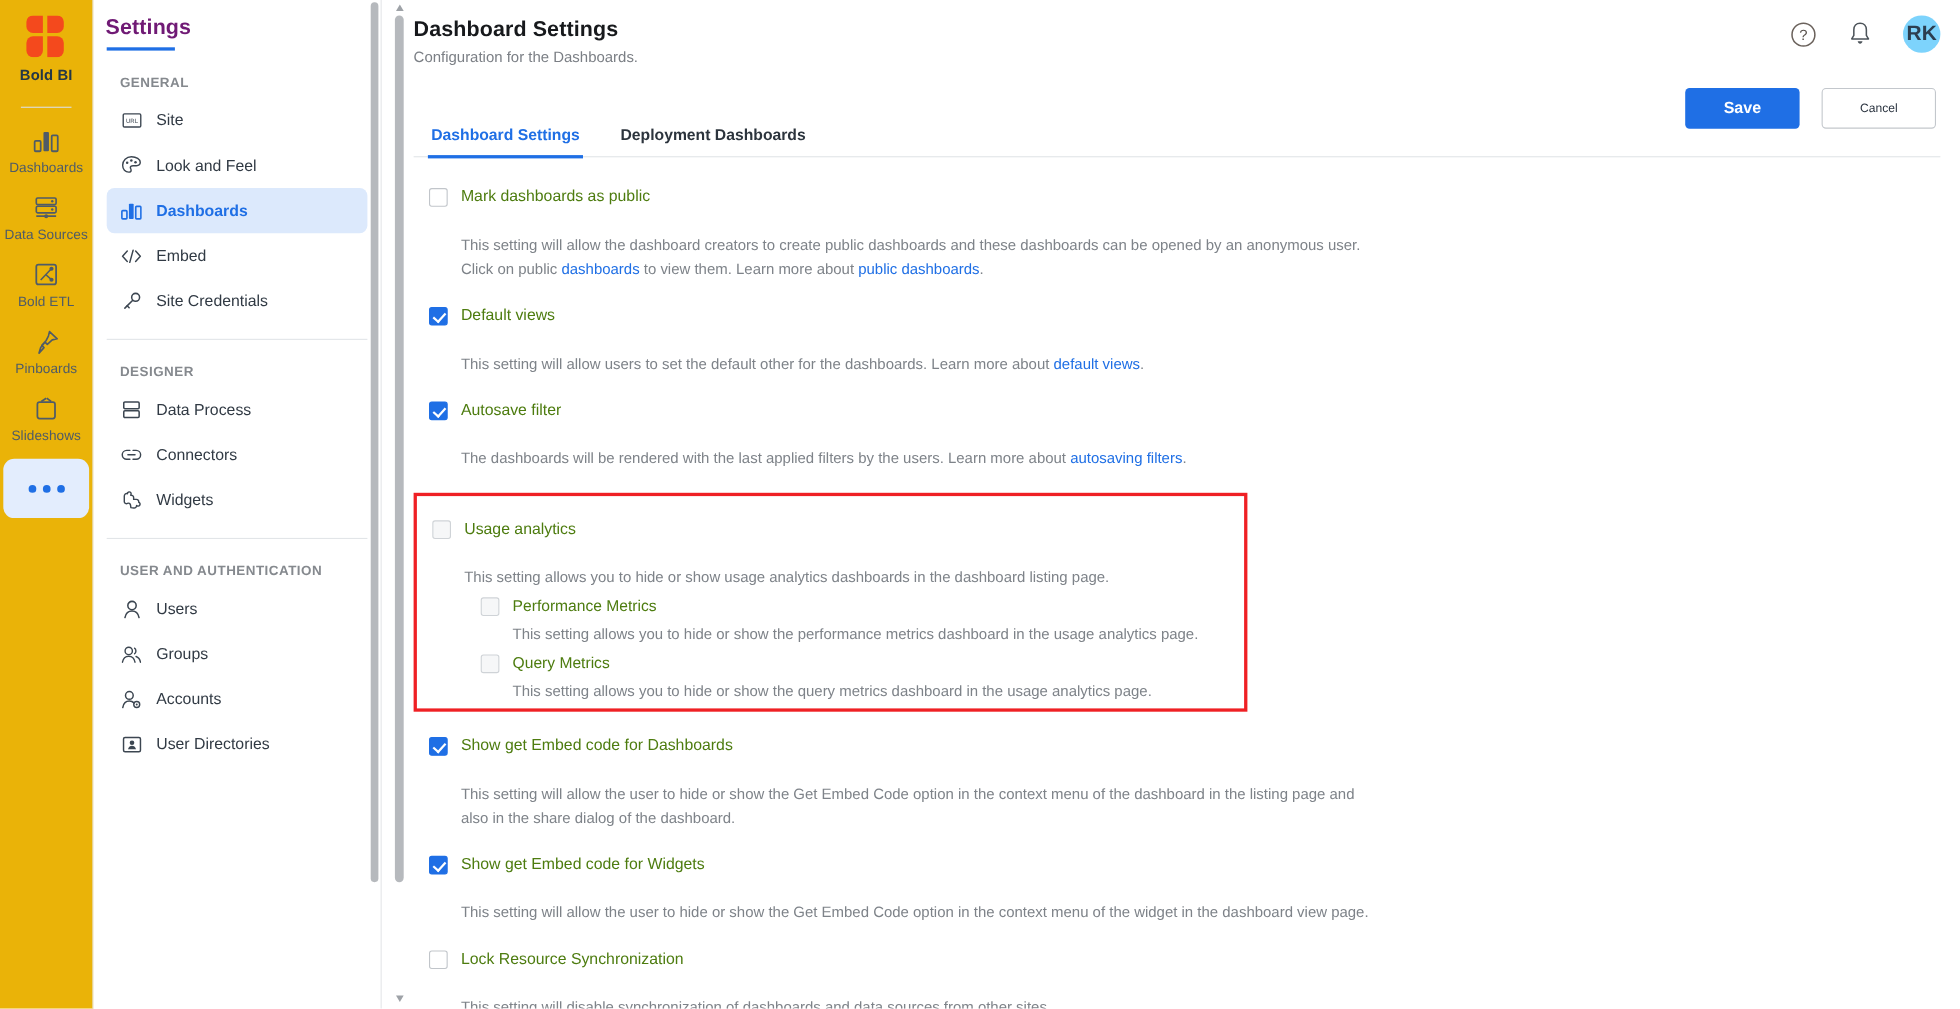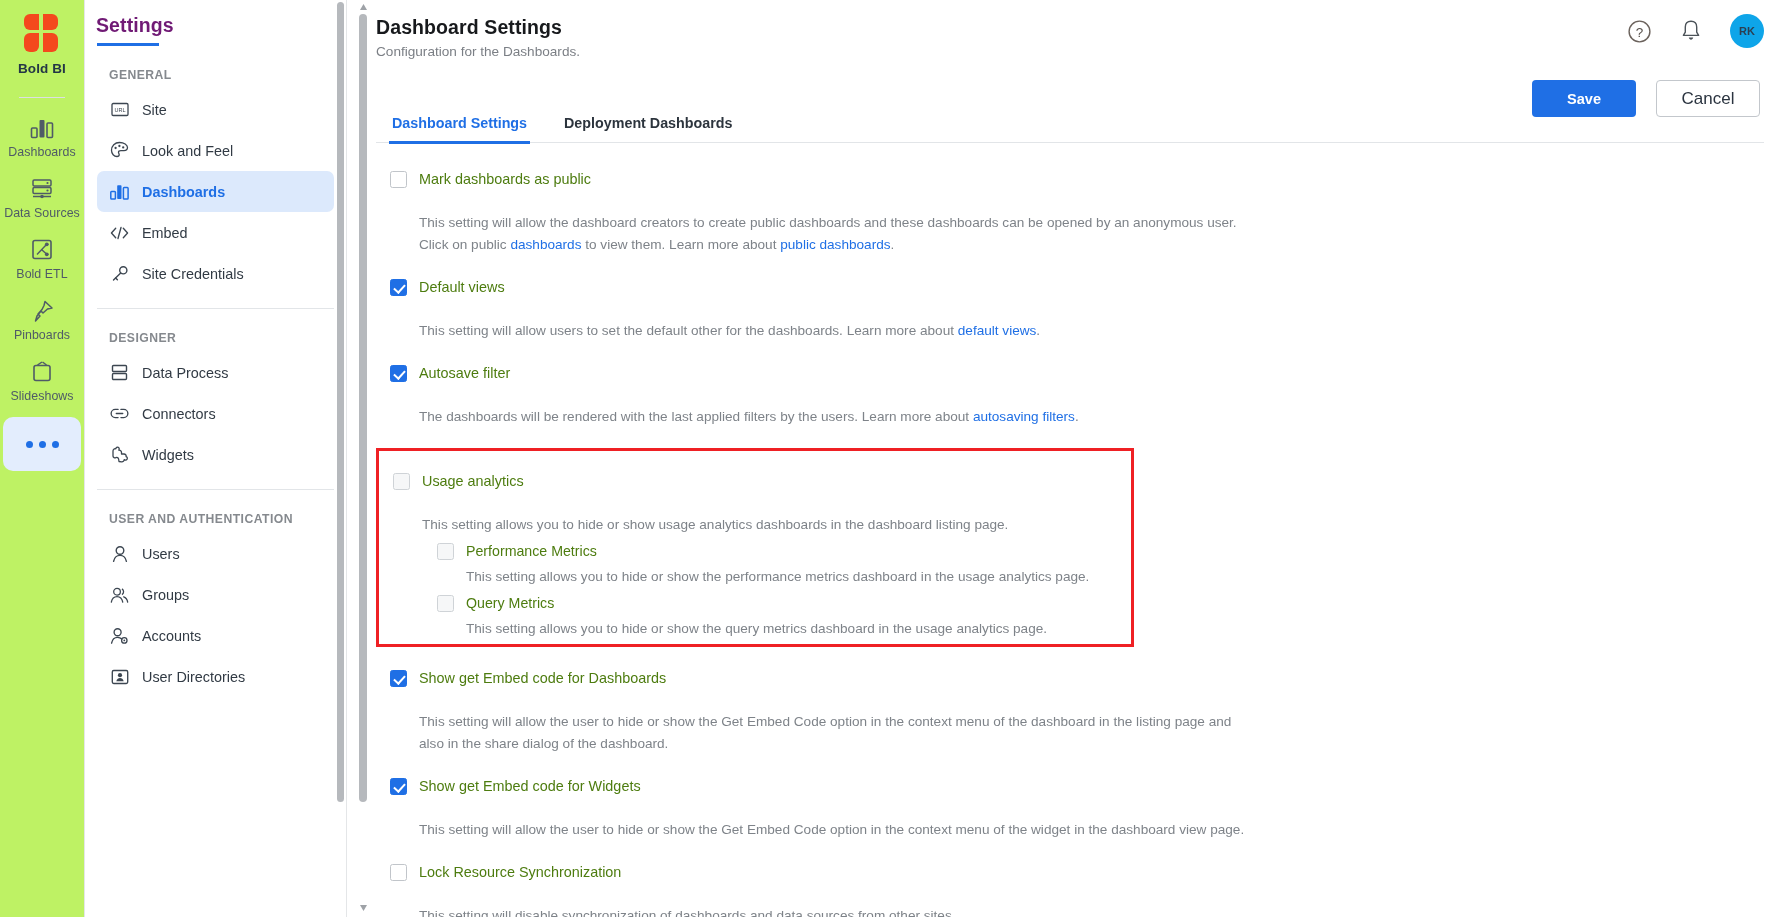--- a/index.html
+++ b/index.html
@@ -9,21 +9,21 @@
     overflow: hidden;
     background: #ffffff;
     font-family: "Liberation Sans", sans-serif;
     -webkit-font-smoothing: antialiased;
   }
   #app { position: relative; width: 1782px; height: 917px; display: flex; }
 
   
   .rail {
     width: 85px; height: 917px;
-    background: #bef264;
+    background: #eab308;
     border-right: 1px solid #e4e6e8;
     display: flex; flex-direction: column; align-items: center;
     flex: 0 0 85px;
     padding-top: 8px;
   }
   .brand { display: flex; flex-direction: column; align-items: center; padding-top: 6px; }
   .brand-logo { width: 40px; height: 38px; }
   .brand-name {
     margin-top: 9px; font-size: 13.5px; font-weight: bold; color: #243746; letter-spacing: .1px;
   }
@@ -88,33 +88,33 @@
 
   .page-head { padding-top: 16px; }
   .page-title { font-size: 19.5px; font-weight: bold; color: #17191c; letter-spacing: .1px; }
   .page-sub { font-size: 13.6px; color: #7b7f85; margin-top: 5px; }
 
   .top-actions {
     position: absolute; right: 18px; top: 14px; display: flex; align-items: center; gap: 26px;
   }
   .icon-btn { width: 26px; height: 26px; display: flex; align-items: center; justify-content: center; cursor: pointer; }
   .avatar {
-    width: 34px; height: 34px; border-radius: 50%; background: #0ea5e9;
+    width: 34px; height: 34px; border-radius: 50%; background: #7dd3fc;
     display: flex; align-items: center; justify-content: center;
-    font-size: 11px; font-weight: bold; color: #2c3e50; cursor: pointer;
+    font-size: 19px; font-weight: bold; color: #2c3e50; cursor: pointer;
   }
 
   .save-row { position: absolute; right: 22px; top: 80px; display: flex; gap: 20px; }
   .btn-save {
     width: 104px; height: 37px; background: #1f6fe5; color: #fff; border: none; border-radius: 4px;
     font-size: 14.6px; font-weight: bold; cursor: pointer; font-family: "Liberation Sans", sans-serif;
   }
   .btn-cancel {
     width: 104px; height: 37px; background: #fff; color: #2b3440; border: 1px solid #c3c7cc;
-    border-radius: 4px; font-size: 17px; cursor: pointer; font-family: "Liberation Sans", sans-serif;
+    border-radius: 4px; font-size: 11px; cursor: pointer; font-family: "Liberation Sans", sans-serif;
   }
 
   .tabs {
     margin-top: 56px; display: flex; gap: 33px; padding-left: 14px;
     border-bottom: 1px solid #e2e5e8; width: calc(100% - 18px);
   }
   .tab {
     font-size: 14.3px; font-weight: bold; color: #2c343d; padding: 0 2px 11px 2px;
     cursor: pointer; position: relative;
   }

